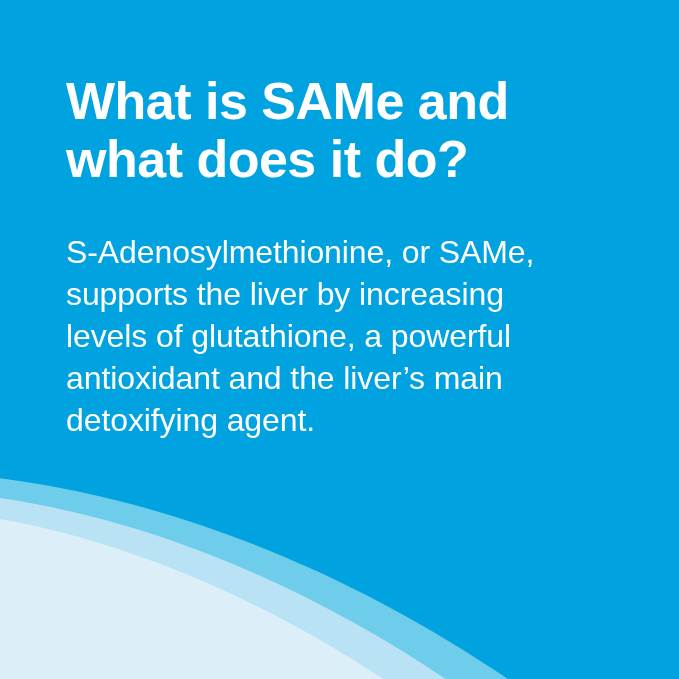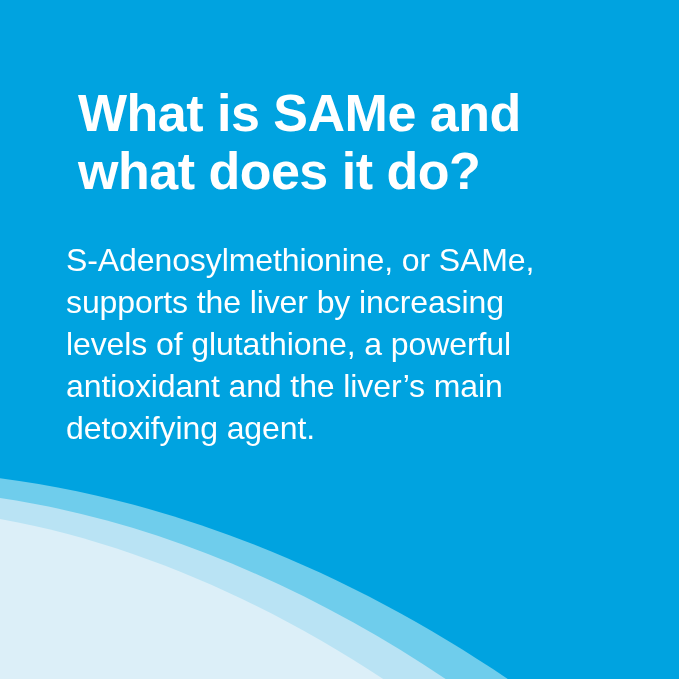--- a/index.html
+++ b/index.html
@@ -41,21 +41,21 @@
     top: 0;
     width: 679px;
     z-index: 2;
   }
 
   .headline {
     position: absolute;
     left: 66px;
     top: 72px;
     width: 560px;
-    margin: 12px;
+    margin: 0;
     color: #ffffff;
     font-size: 52px;
     font-weight: bold;
     line-height: 1.12;
     letter-spacing: -0.5px;
     white-space: pre-line;
   }
 
   .bodytext {
     position: absolute;
@@ -97,20 +97,20 @@
                  C 130 534, 292 614, 414 700
                  L -40 700 Z"></path>
       </g>
     </svg>
   </div>
 
   <div class="content">
     <h1 class="headline" style="color: rgb(255, 255, 255);">What is SAMe and
 what does it do?</h1>
 
-    <p class="bodytext" style="color: rgb(255, 255, 255); margin-top: 8px;">S-Adenosylmethionine, or SAMe,
+    <p class="bodytext" style="color: rgb(255, 255, 255);">S-Adenosylmethionine, or SAMe,
 supports the liver by increasing
 levels of glutathione, a powerful
 antioxidant and the liver’s main
 detoxifying agent.</p>
   </div>
 
 </div>
 
 </body></html>

